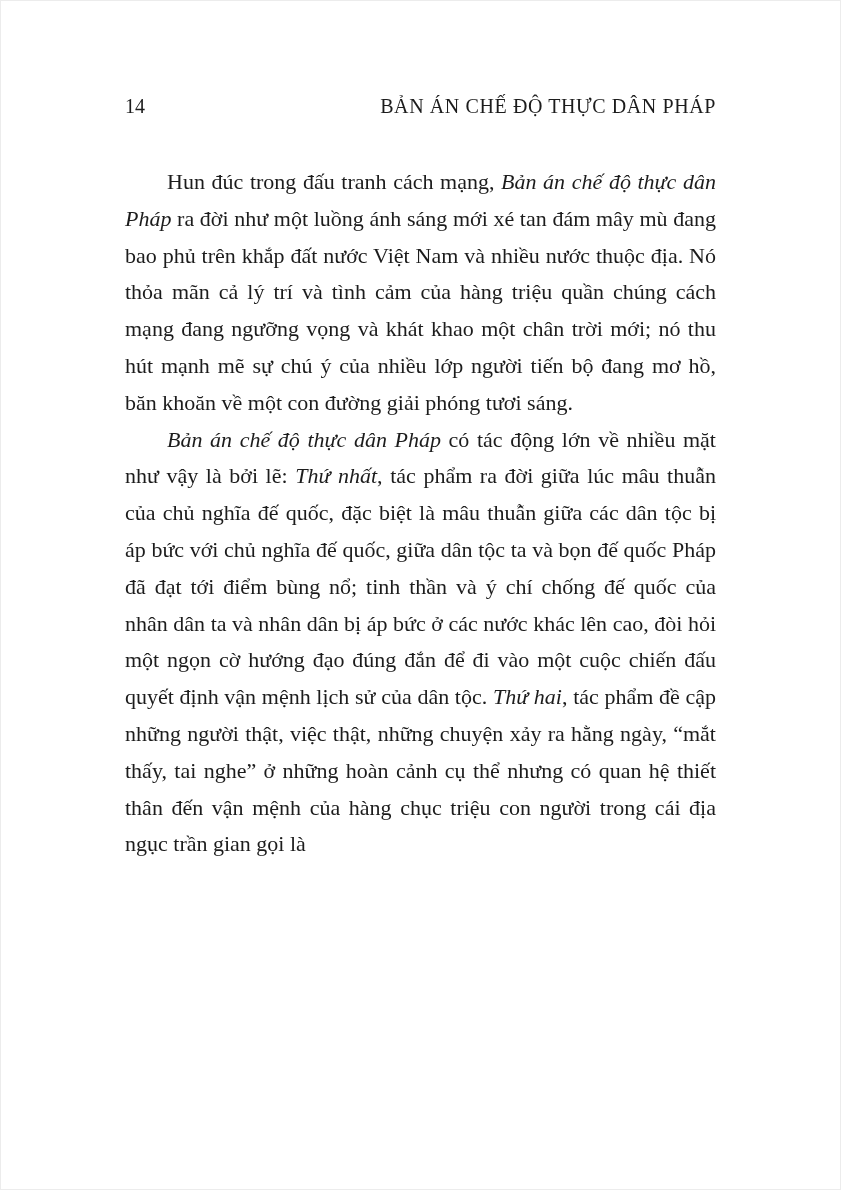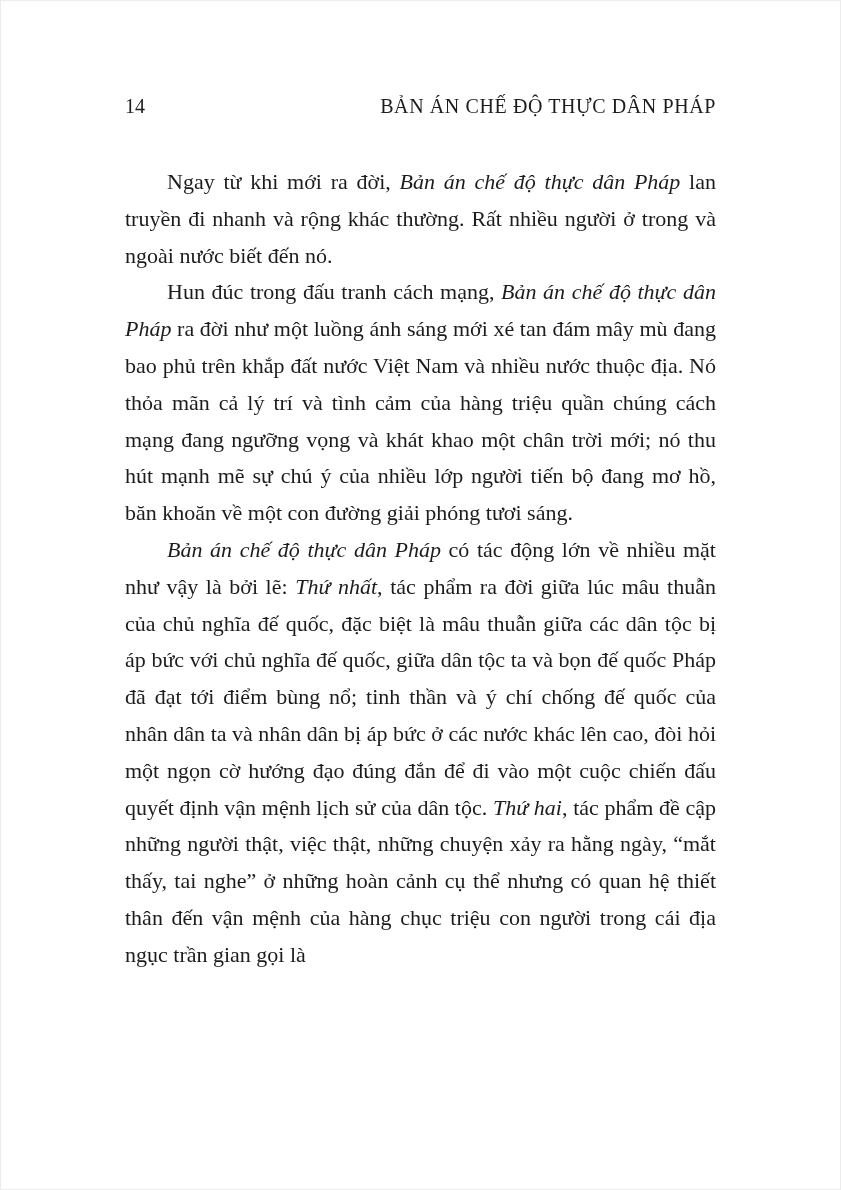--- a/index.html
+++ b/index.html
@@ -54,17 +54,16 @@
 <body>
 
 <div class="page">
   <div class="running-header">
     <span class="page-number">14</span>
     <span class="running-title">BẢN ÁN CHẾ ĐỘ THỰC DÂN PHÁP</span>
   </div>
 
   <div class="body-text">
 
-  <p><span>Ngay từ khi mới ra đời, </span><em>Bản án chế độ thực dân Pháp</em><span> lan truyền đi nhanh và rộng khác thường. Rất nhiều người ở trong và ngoài nước biết đến nó.</span></p>
       <p><span>Hun đúc trong đấu tranh cách mạng, </span><em>Bản án chế độ thực dân Pháp</em><span> ra đời như một luồng ánh sáng mới xé tan đám mây mù đang bao phủ trên khắp đất nước Việt Nam và nhiều nước thuộc địa. Nó thỏa mãn cả lý trí và tình cảm của hàng triệu quần chúng cách mạng đang ngưỡng vọng và khát khao một chân trời mới; nó thu hút mạnh mẽ sự chú ý của nhiều lớp người tiến bộ đang mơ hồ, băn khoăn về một con đường giải phóng tươi sáng.</span></p>
       <p><em>Bản án chế độ thực dân Pháp</em><span> có tác động lớn về nhiều mặt như vậy là bởi lẽ: </span><em>Thứ nhất</em><span>, tác phẩm ra đời giữa lúc mâu thuẫn của chủ nghĩa đế quốc, đặc biệt là mâu thuẫn giữa các dân tộc bị áp bức với chủ nghĩa đế quốc, giữa dân tộc ta và bọn đế quốc Pháp đã đạt tới điểm bùng nổ; tinh thần và ý chí chống đế quốc của nhân dân ta và nhân dân bị áp bức ở các nước khác lên cao, đòi hỏi một ngọn cờ hướng đạo đúng đắn để đi vào một cuộc chiến đấu quyết định vận mệnh lịch sử của dân tộc. </span><em>Thứ hai</em><span>, tác phẩm đề cập những người thật, việc thật, những chuyện xảy ra hằng ngày, “mắt thấy, tai nghe” ở những hoàn cảnh cụ thể nhưng có quan hệ thiết thân đến vận mệnh của hàng chục triệu con người trong cái địa ngục trần gian gọi là</span></p>
     </div>
 </div>
 
 </body></html>

